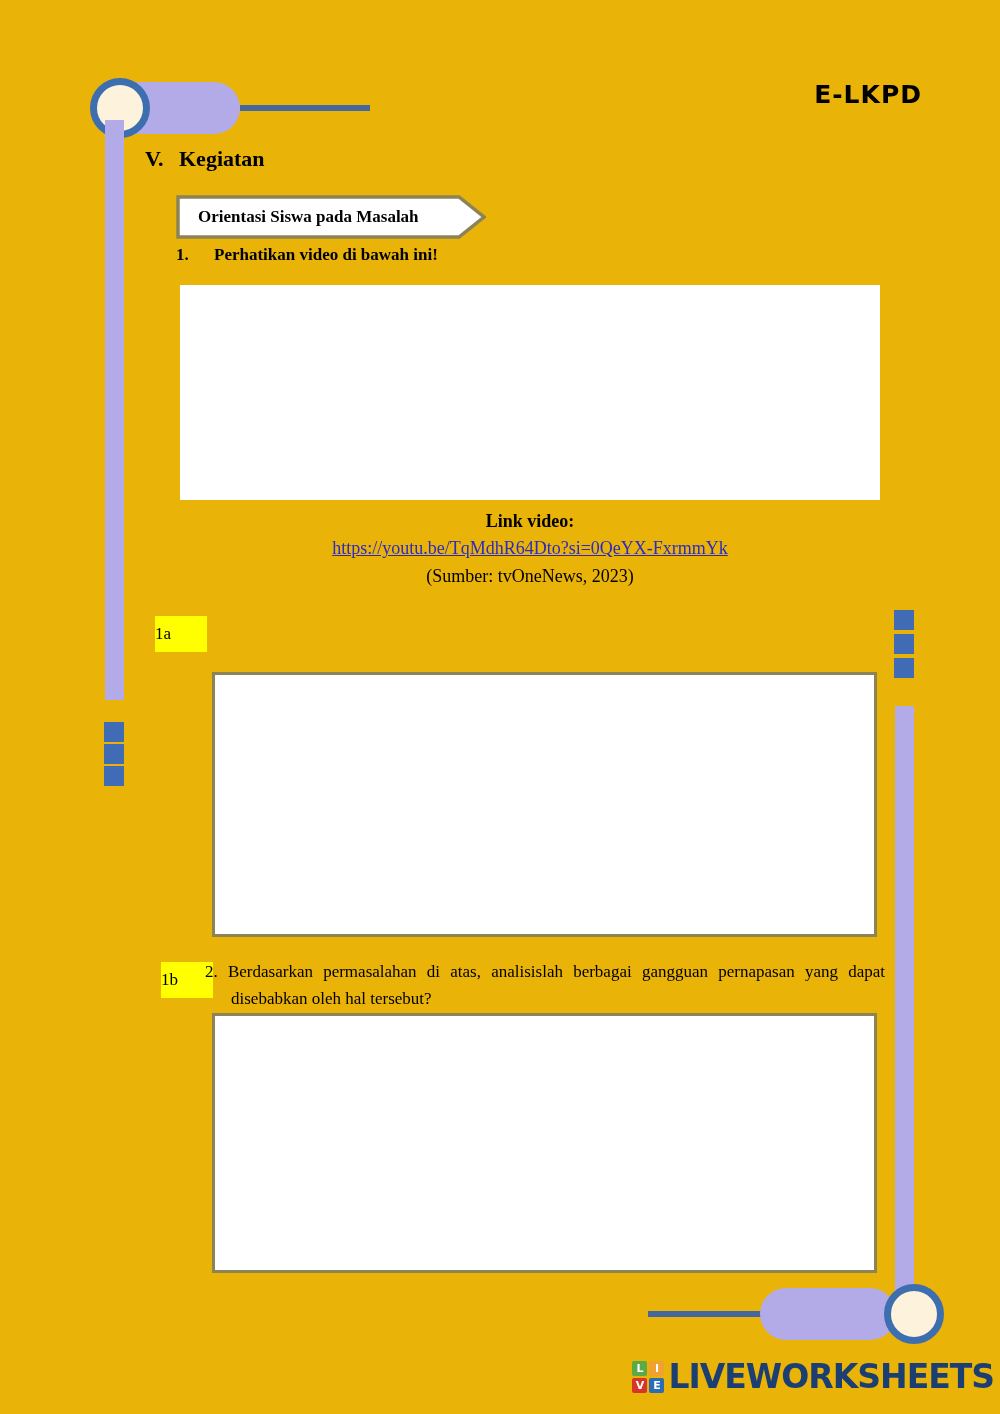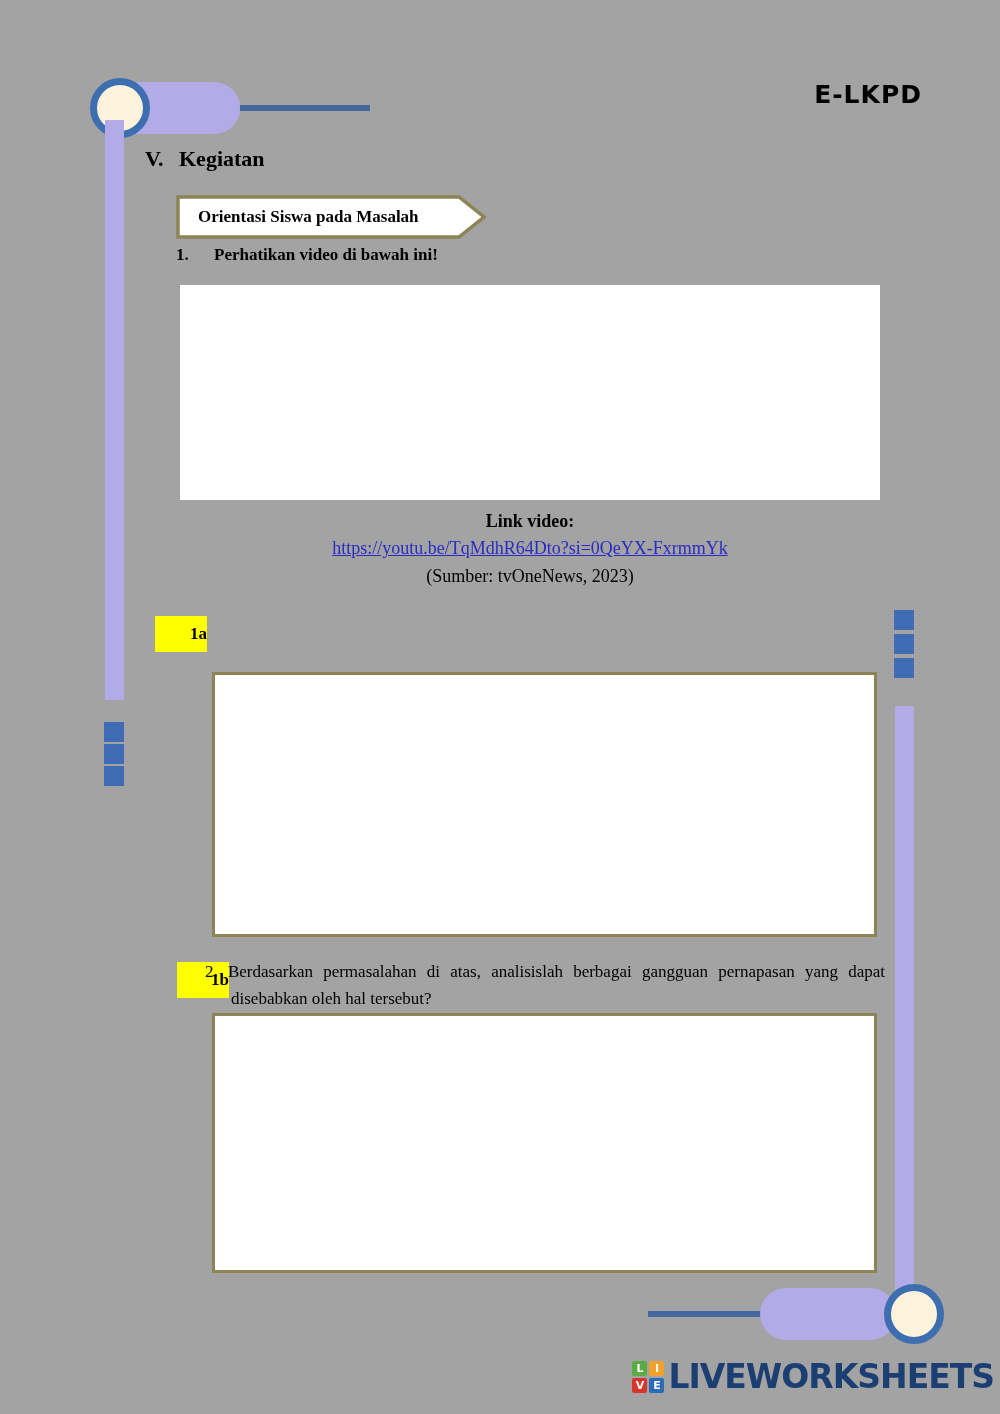--- a/index.html
+++ b/index.html
@@ -9,21 +9,21 @@
   }
   body {
     font-family: "Liberation Serif", serif;
     color: #000000;
   }
   #page {
     position: relative;
     width: 1000px;
     height: 1414px;
     overflow: hidden;
-    background: #a3a3a3;
+    background: #eab308;
   }
 
   
   .deco-bar-h {
     position: absolute;
     background: #b3aae8;
     border-radius: 40px;
   }
   .deco-bar-v {
     position: absolute;
@@ -164,26 +164,26 @@
     padding-left: 26px;
     text-indent: -26px;
   }
   .badge {
     position: absolute;
     width: 52px;
     height: 36px;
     background: #ffff00;
     color: #000;
     font-size: 17px;
-    font-weight: bold;
-    text-align: right;
+    font-weight: normal;
+    text-align: left;
     line-height: 36px;
   }
   #badge-1a { left: 155px; top: 616px; }
-  #badge-1b { left: 161px; top: 962px; margin-left: 16px; }
+  #badge-1b { left: 161px; top: 962px; }
 
   #q1 { top: 612px; }
   #q2 { top: 958px; }
 
   .answer-box {
     position: absolute;
     left: 212px;
     border: 3px solid #8c8456;
     background: #ffffff;
     box-sizing: border-box;

